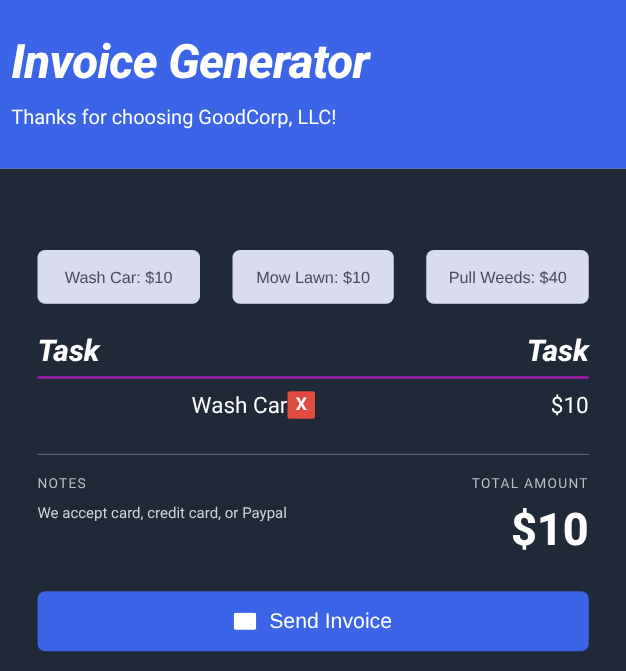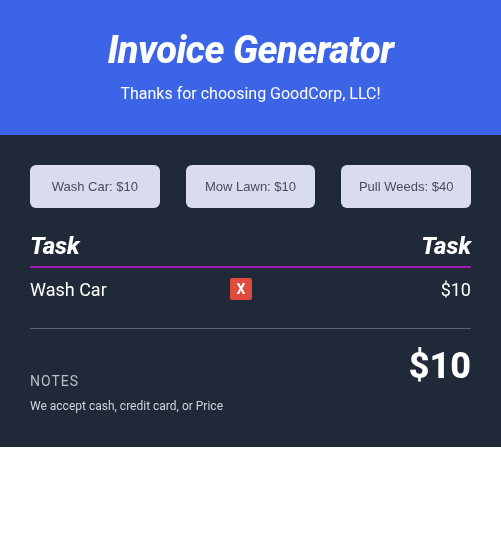--- a/index.html
+++ b/index.html
@@ -3,22 +3,21 @@
   <meta charset="utf-8">
   <style>
     * { margin: 0; padding: 0; box-sizing: border-box; }
     body {
       font-family: -apple-system, BlinkMacSystemFont, "Segoe UI", Roboto, Arial, sans-serif;
       background: #fff;
       width: 501px;
     }
     .header {
       background: #3b64e6;
-      text-align: center;
-      padding: 28px 20px 32px;
+      padding: 28px 9px 32px;
       color: #fff;
     }
     .header h1 {
       font-size: 38px;
       font-weight: 800;
       font-style: italic;
       letter-spacing: -0.5px;
     }
     .header p {
       margin-top: 12px;
@@ -27,20 +26,21 @@
     }
     .main {
       background: #1f2937;
       padding: 30px 30px 34px;
       color: #fff;
     }
     .services {
       display: flex;
       gap: 26px;
       margin-bottom: 24px;
+      margin-top: 35px;
     }
     .service-btn {
       flex: 1;
       background: #d9dcf0;
       color: #4a4a5e;
       border: none;
       border-radius: 6px;
       padding: 14px 8px;
       font-size: 13px;
       font-weight: 500;
@@ -59,20 +59,21 @@
     }
     .line-item {
       display: flex;
       align-items: center;
       padding: 10px 0 14px;
       font-size: 18px;
     }
     .line-item .task {
       flex: 0 0 auto;
       width: 200px;
+      text-align: right;
     }
     .line-item .remove {
       background: #e04a3f;
       color: #fff;
       width: 22px;
       height: 22px;
       display: inline-flex;
       align-items: center;
       justify-content: center;
       font-weight: 700;
@@ -87,25 +88,24 @@
       border: none;
       border-top: 1px solid #5b6270;
       margin: 14px 0 16px;
     }
     .totals {
       display: flex;
       justify-content: space-between;
     }
     .notes-block { }
     .notes-label, .total-label {
-      font-size: 14px;
+      font-size: 11px;
       letter-spacing: 1px;
       color: #b9bec8;
       margin-bottom: 10px;
-      margin-top: 28px;
     }
     .notes-text {
       font-size: 12px;
       color: #d1d5db;
     }
     .total-block {
       text-align: right;
     }
     .total-amount {
       font-size: 36px;
@@ -158,21 +158,28 @@
     <span class="task">Wash Car</span>
     <span class="remove">X</span>
     <span class="price">$10</span>
   </div>
 
   <hr class="divider">
 
   <div class="totals">
     <div class="notes-block">
       <div class="notes-label">NOTES</div>
-      <div class="notes-text">We accept cash, credit card, or Price</div>
+      <div class="notes-text">We accept card, credit card, or Paypal</div>
     </div>
     <div class="total-block">
+      <div class="total-label">TOTAL AMOUNT</div>
       <div class="total-amount">$10</div>
     </div>
   </div>
 
+  <button class="send-btn">
+    <svg class="envelope-icon" viewBox="0 0 24 18">
+      <path d="M2 0h20c1.1 0 2 .9 2 2v14c0 1.1-.9 2-2 2H2c-1.1 0-2-.9-2-2V2C0 .9.9 0 2 0zm10 9L2 2.5V2h20v.5L12 9z"></path>
+    </svg>
+    <span>Send Invoice</span>
+  </button>
 
 </div>
 
 </body></html>

